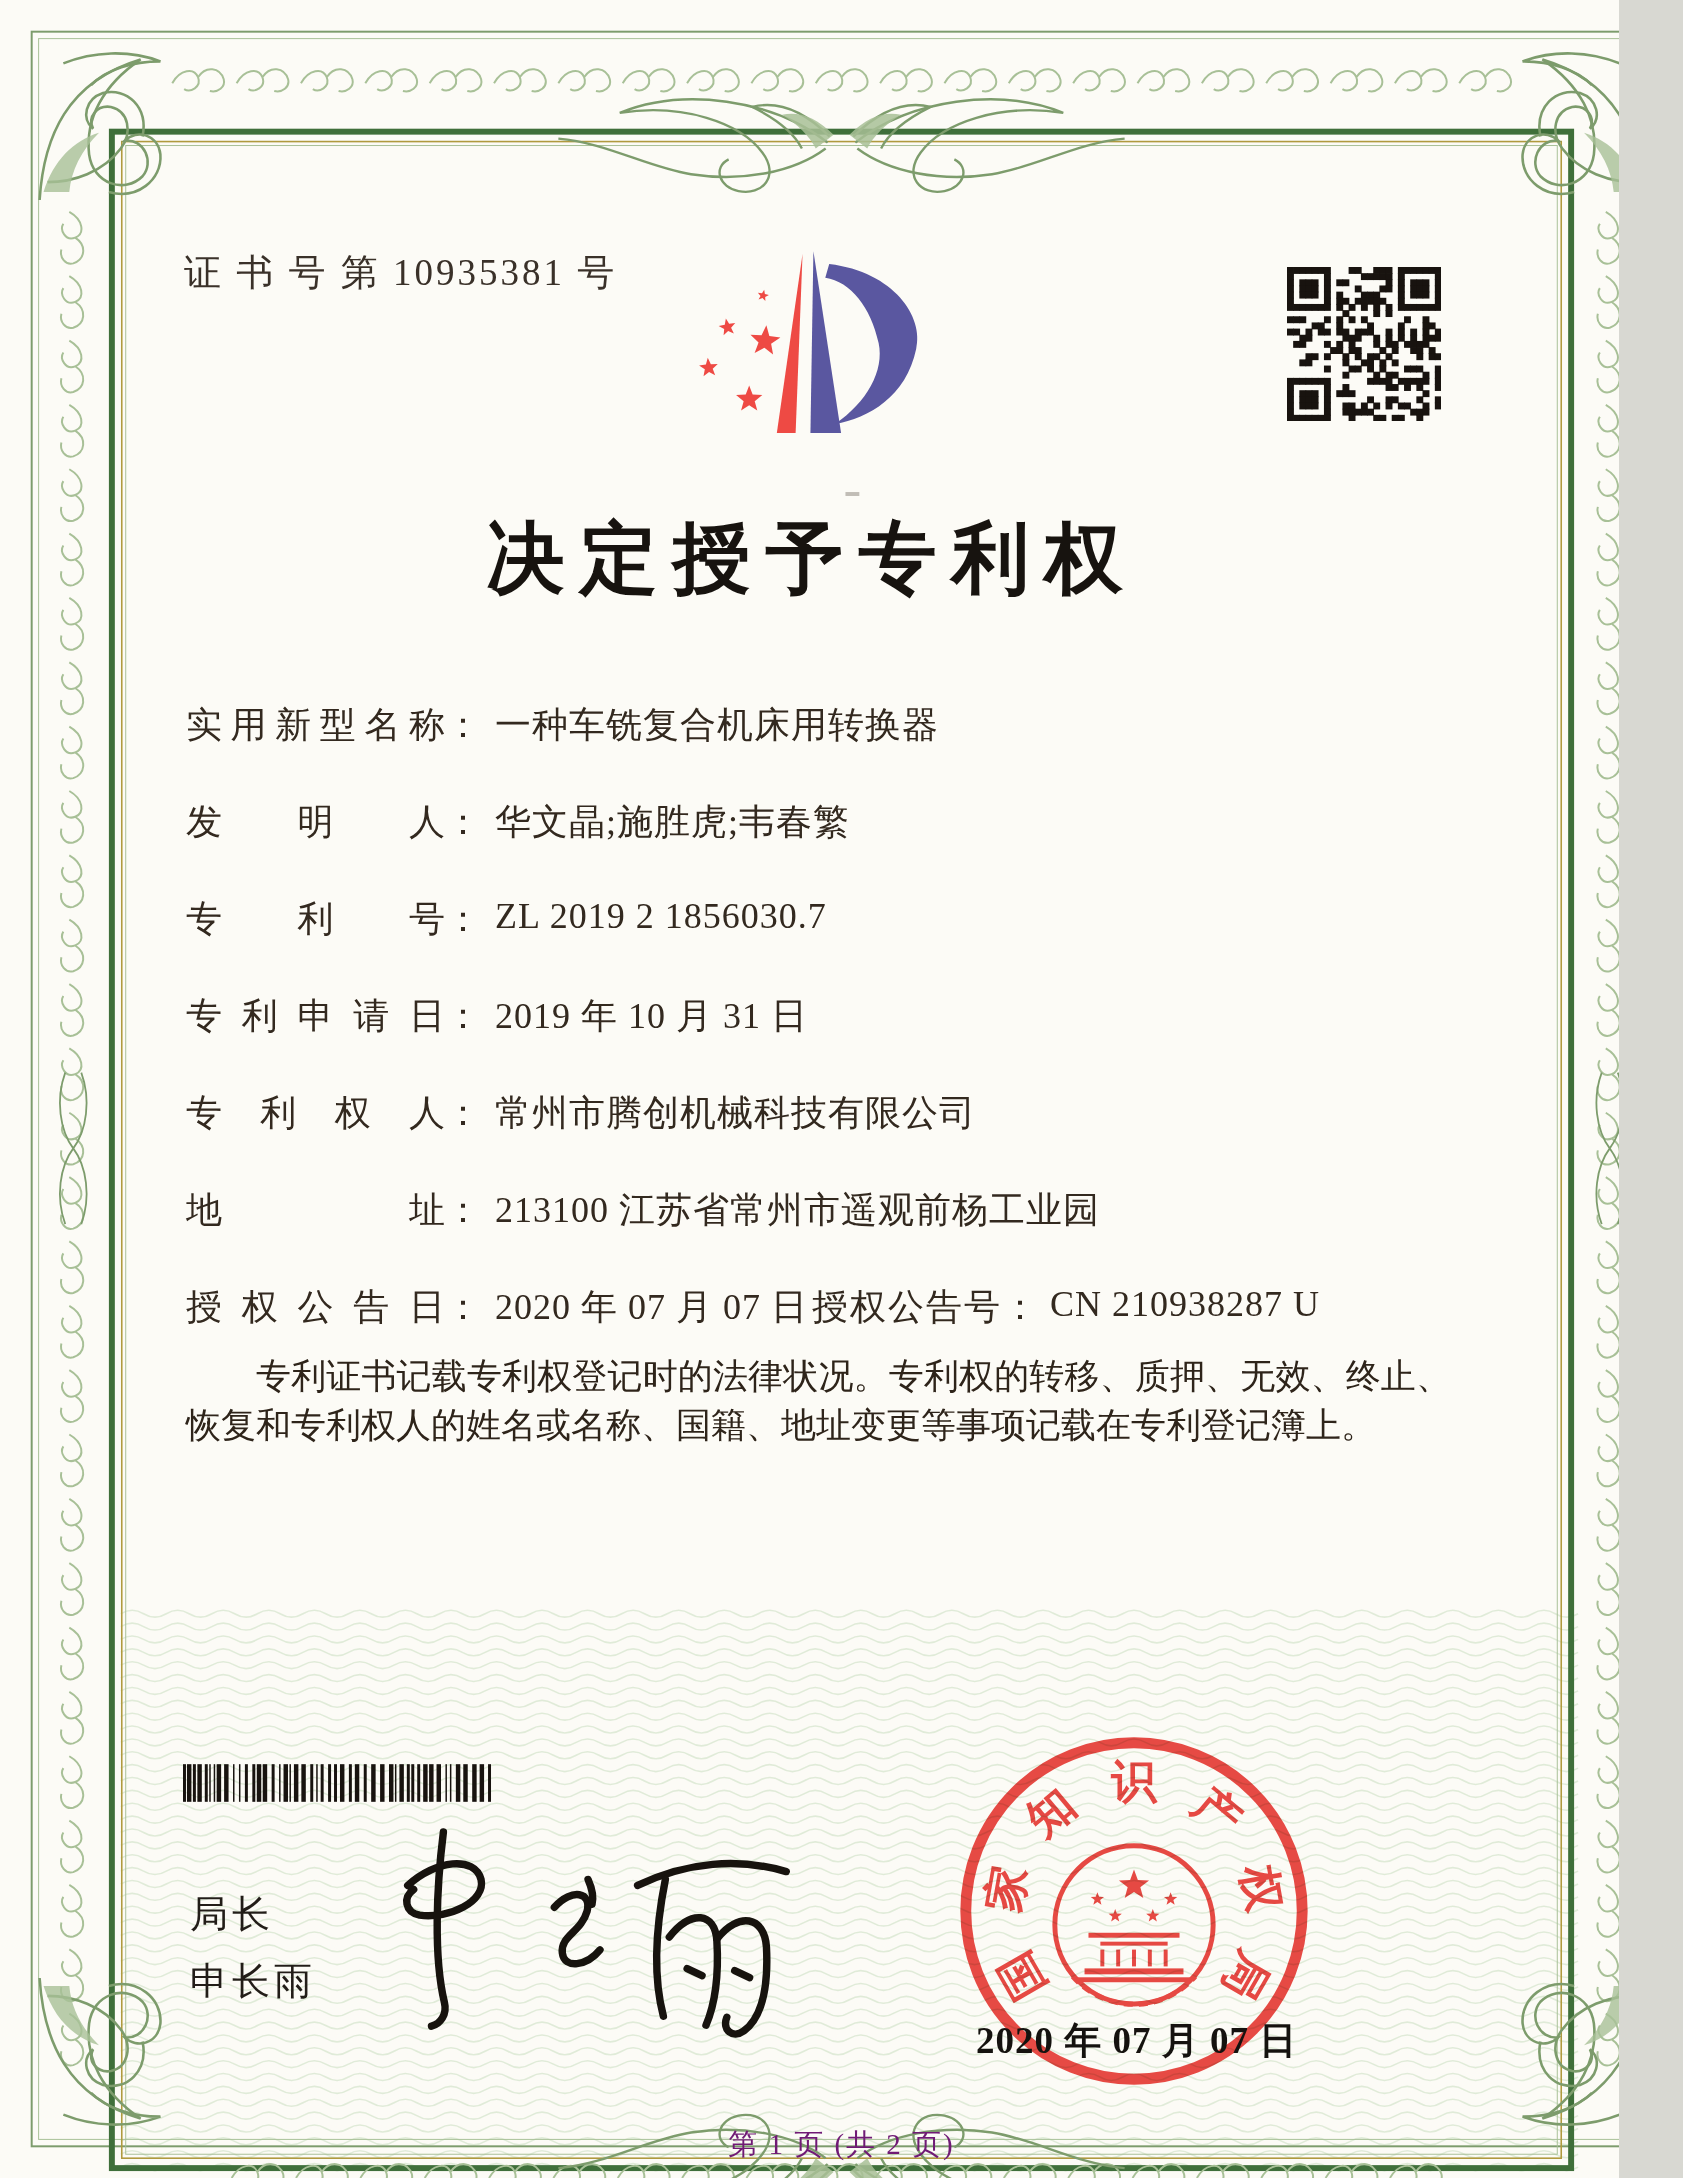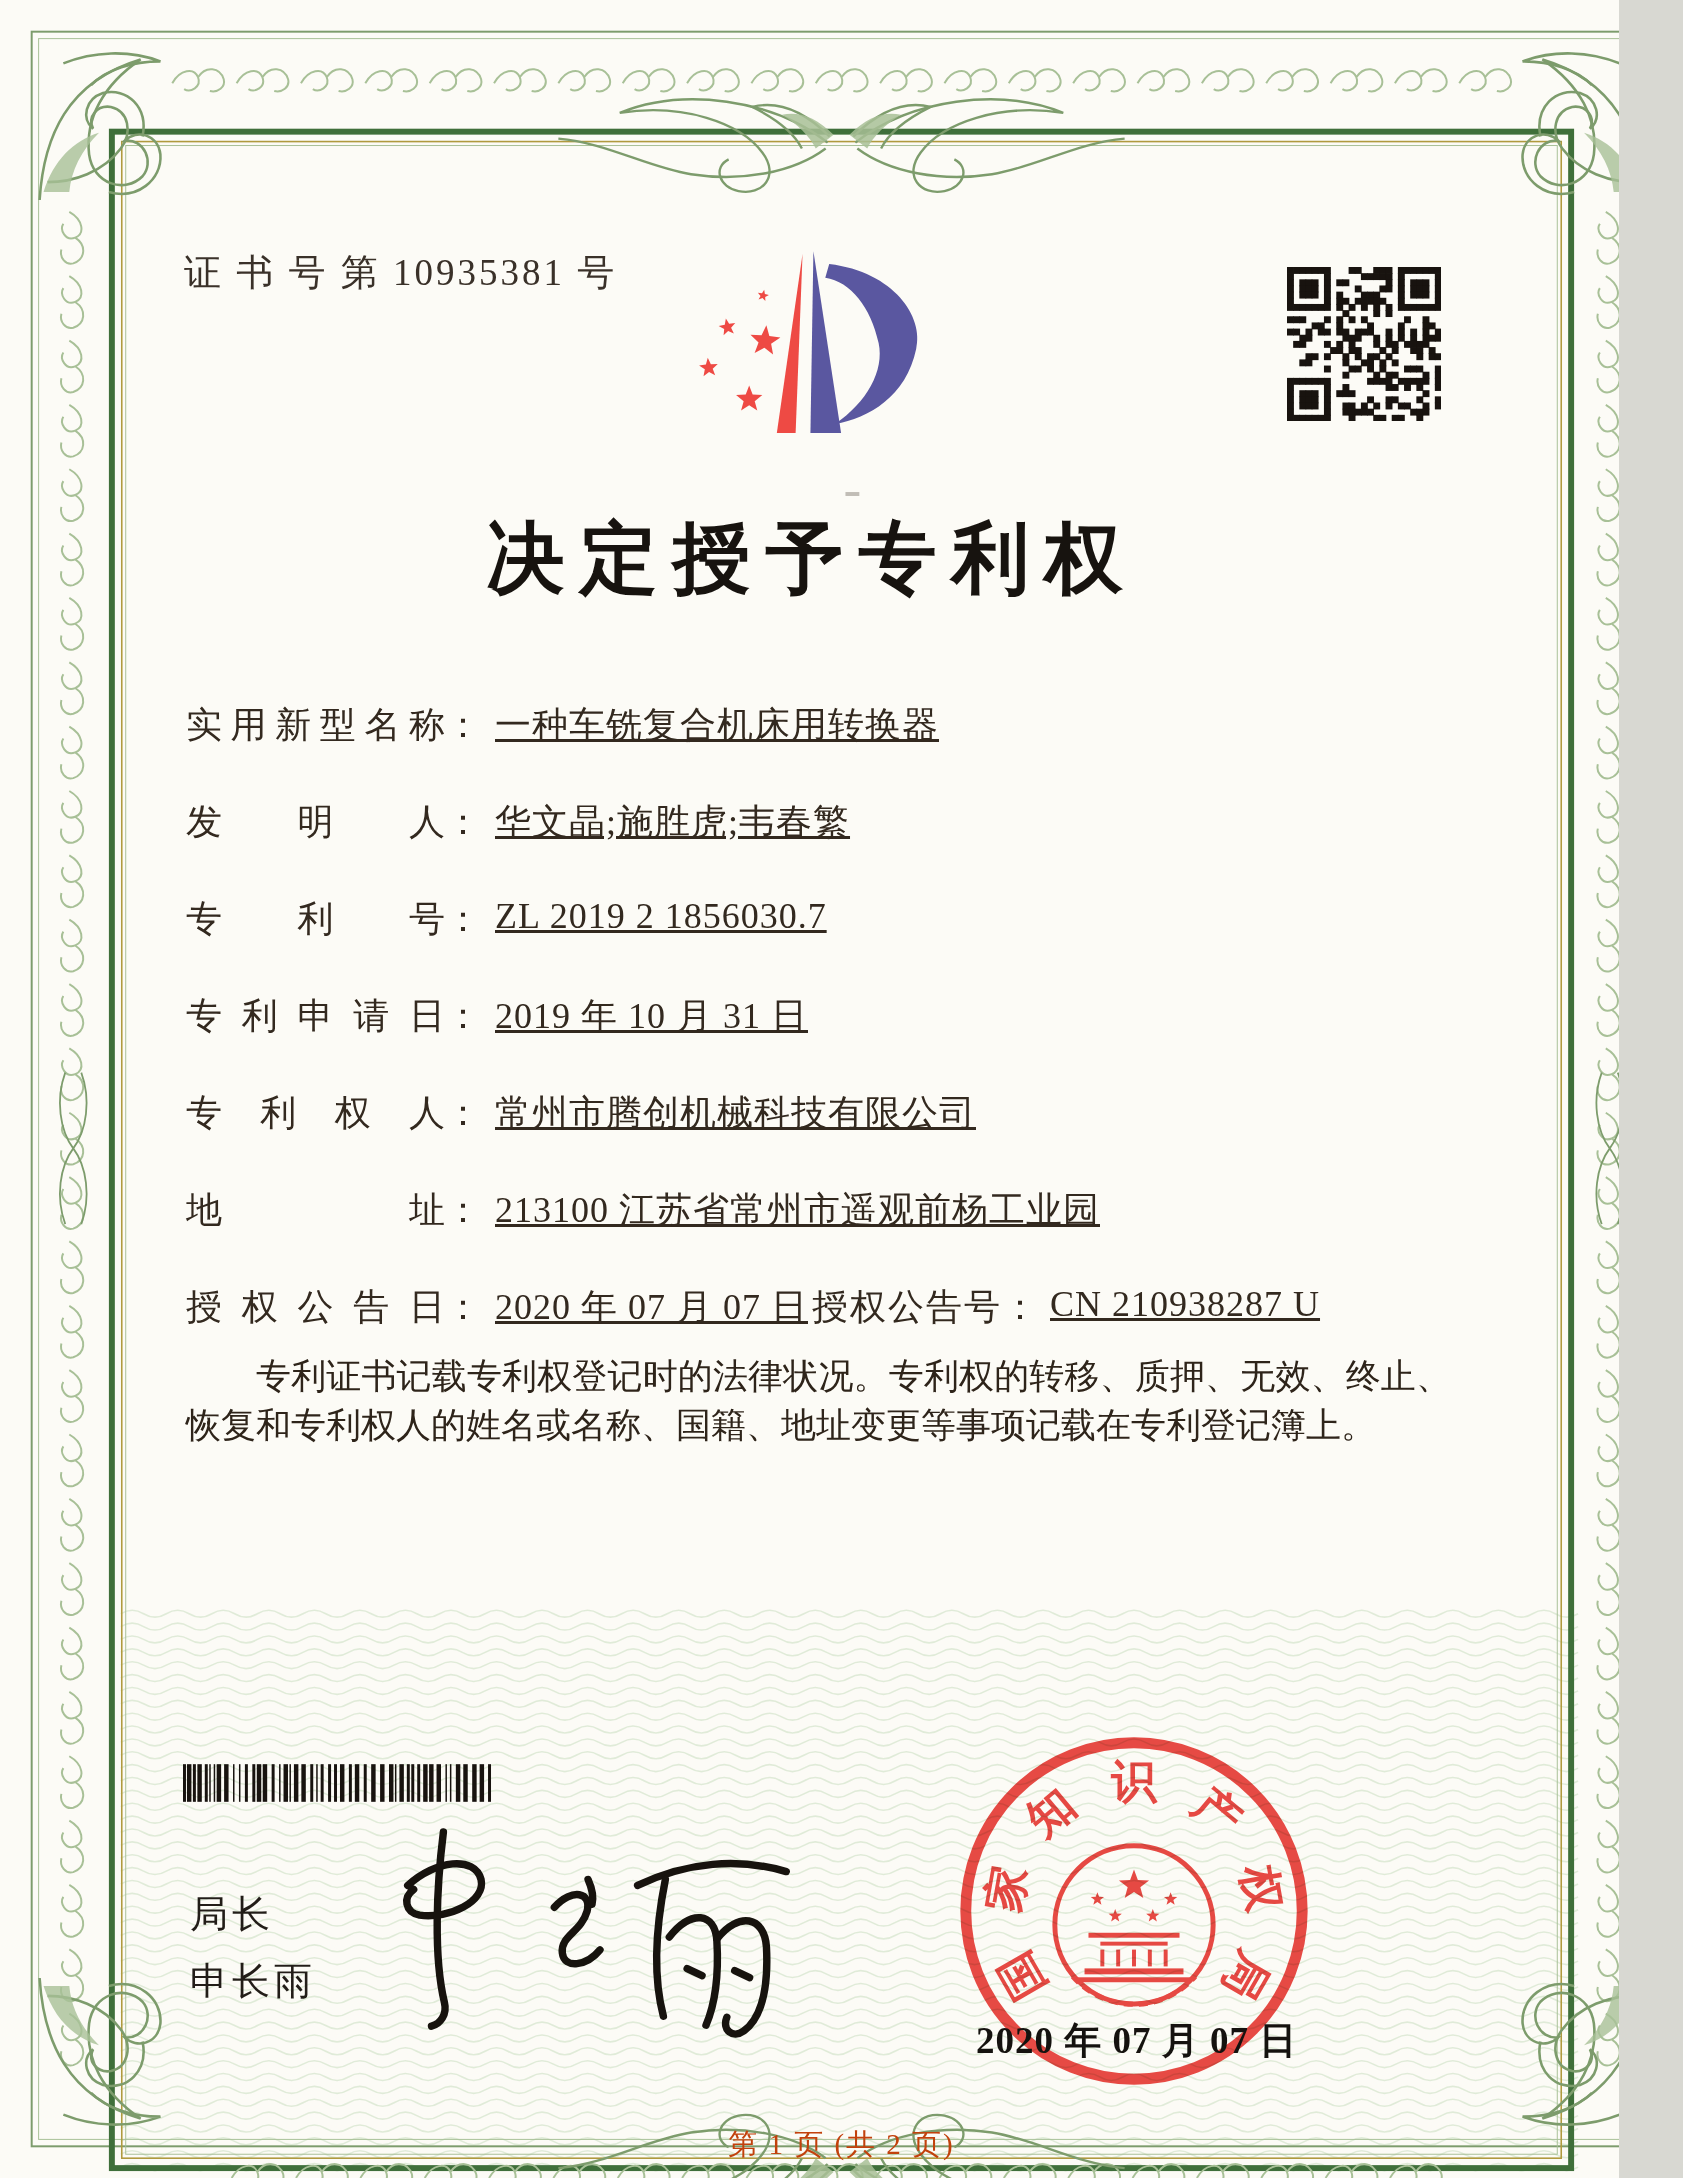--- a/index.html
+++ b/index.html
@@ -21,41 +21,41 @@
     left:0; top:507px; width:1624px; text-align:center;
     font-size:78px; font-weight:bold; letter-spacing:15px;
     color:#17130f; white-space:nowrap;
   }
   .frow { left:186px; height:44px; font-size:36px; white-space:nowrap; color:#33291f; }
   .flabel {
     display:inline-block; width:259px; text-align:justify; text-align-last:justify;
     vertical-align:top;
   }
   .fcolon { display:inline-block; vertical-align:top; }
-  .fvalue { display:inline-block; margin-left:14px; vertical-align:top; letter-spacing:1px;text-decoration:underline; }
+  .fvalue { display:inline-block; margin-left:14px; vertical-align:top; letter-spacing:1px; }
   .fgroup2 { position:absolute; left:626px; top:0; white-space:nowrap; }
   .fgroup2 .flabel2 { letter-spacing:2px; }
   .fgroup2 .fvalue { margin-left:12px; }
 
   .body-text {
     left:186px; top:1352px; width:1265px;
     font-size:35px; line-height:49px; text-align:justify; color:#2e241a;
   }
   .body-text p { text-indent:2em; margin:0; }
 
   .signer-title { left:190px; top:1889px; font-size:38px; letter-spacing:4px; color:#221d18; }
   .signer-name  { left:190px; top:1956px; font-size:38px; letter-spacing:4px; color:#221d18; }
 
   .seal-date {
     left:976px; top:2016px; width:317px; font-size:37px; letter-spacing:1px;
     color:#15120f; font-weight:bold; white-space:nowrap; z-index:6;
   }
   .footer {
     left:89px; top:2125px; width:1505px; text-align:center;
-    font-size:29px; letter-spacing:2px; color:#c2410c;
+    font-size:29px; letter-spacing:2px; color:#701a75;
   }
   .z2 { z-index:2; } .z3 { z-index:3; } .z4 { z-index:4; }
   #sealSvg { mix-blend-mode:multiply; }
 </style>
 </head>
 <body>
 
 <div class="page">
 
   <svg id="waveSvg" class="layer" width="1683" height="2178" viewBox="0 0 1700 2200">

